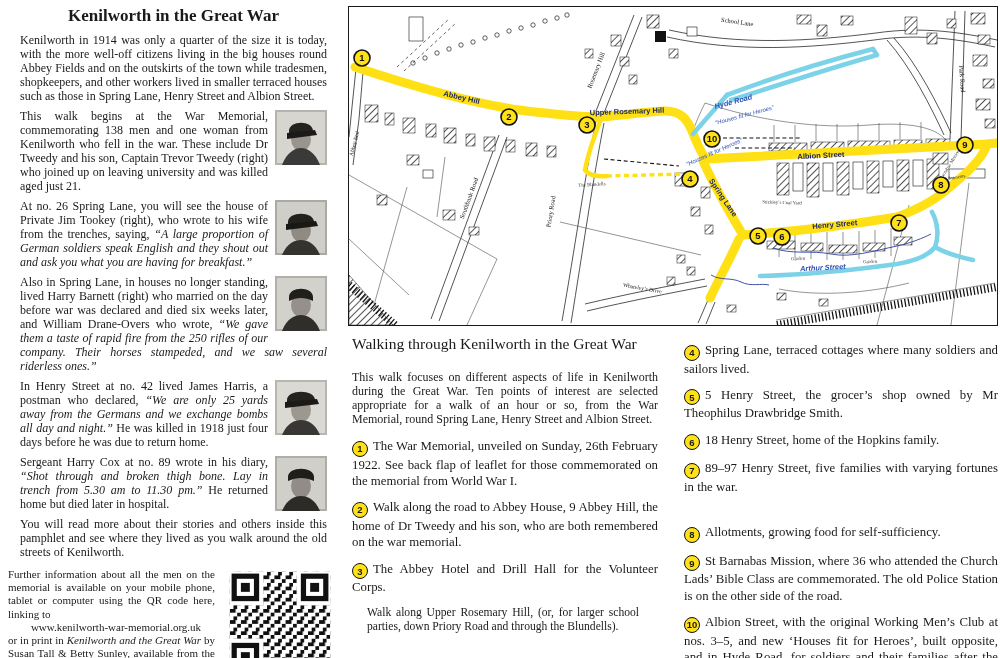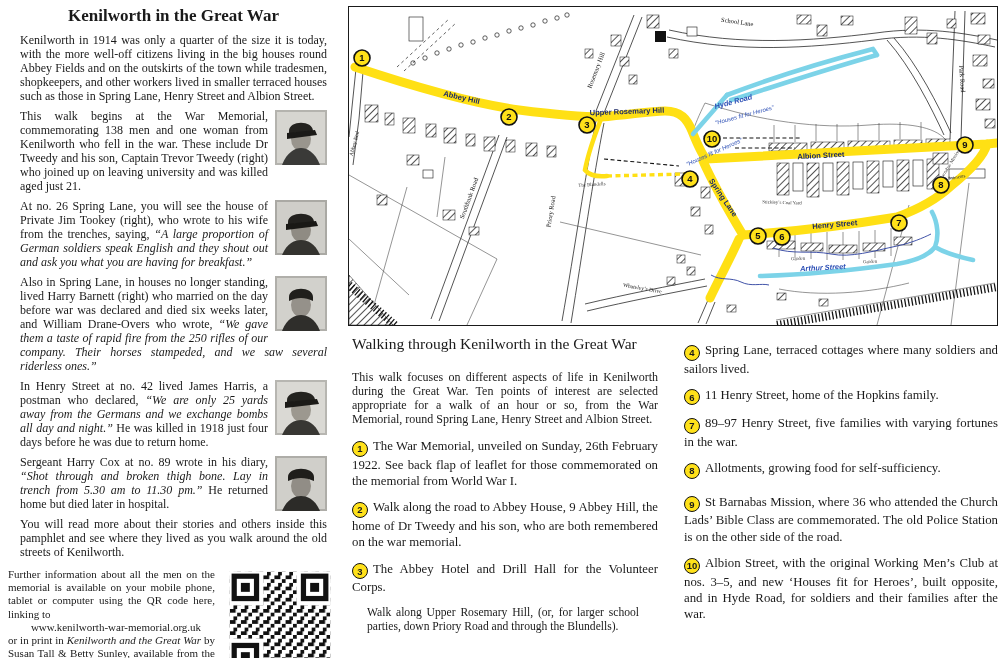--- a/index.html
+++ b/index.html
@@ -40,21 +40,21 @@
   .bs{font:italic 6px "Liberation Sans",sans-serif;fill:#2b4eb5}
   .pt{fill:#FFE11A;stroke:#111;stroke-width:1.6}
   .pn{font:bold 9.5px "Liberation Sans",sans-serif;fill:#111;text-anchor:middle}
   
   .walk{position:absolute;left:352px;top:335px;width:646px;display:flex;gap:26px}
   .wcol-l{width:306px}
   .wcol-r{width:314px;padding-top:7px}
   .walk h2{font-size:15.5px;margin:0 0 5px;font-weight:normal}
   .intro{font-size:12px;line-height:14px;text-align:justify;margin:17px 0 12px}
   .witem{font-size:12.8px;line-height:16.4px;text-align:justify;margin:0 0 10px}
-  .wcol-r .witem:nth-of-type(5){margin-top:15px}
+  .wcol-r .witem:nth-of-type(5){margin-top:29px}
   .badge{display:inline-flex;justify-content:center;align-items:center;min-width:12px;height:14px;
          padding:0 1px;border:1.4px solid #111;border-radius:9px;background:#FFE11A;
          font:bold 9.5px "Liberation Sans",sans-serif;vertical-align:-2px;margin-right:5px}
   .wnote{font-size:11.6px;line-height:14.6px;text-align:justify;margin:2px 0 0 15px;width:272px}
 </style>
 </head>
 <body>
 
 <div class="page">
 
@@ -372,22 +372,23 @@
 
           <p class="witem"><span class="badge">3</span><span>The Abbey Hotel and Drill Hall for the Volunteer Corps.</span></p>
         </div>
       <p class="wnote">Walk along Upper Rosemary Hill, (or, for larger school parties, down Priory Road and through the Blundells).</p>
     </div>
     <div class="wcol-r">
       <div>
 
           <p class="witem"><span class="badge">4</span><span>Spring Lane, terraced cottages where many soldiers and sailors lived.</span></p>
 
-
-          <p class="witem"><span class="badge">6</span><span>11 Henry Street, home of the Hopkins family.</span></p>
+          <p class="witem"><span class="badge">5</span><span>5 Henry Street, the grocer’s shop owned by Mr Theophilus Drawbridge Smith.</span></p>
+
+          <p class="witem"><span class="badge">6</span><span>18 Henry Street, home of the Hopkins family.</span></p>
 
           <p class="witem"><span class="badge">7</span><span>89–97 Henry Street, five families with varying fortunes in the war.</span></p>
 
           <p class="witem"><span class="badge">8</span><span>Allotments, growing food for self-sufficiency.</span></p>
 
           <p class="witem"><span class="badge">9</span><span>St Barnabas Mission, where 36 who attended the Church Lads’ Bible Class are commemorated. The old Police Station is on the other side of the road.</span></p>
 
           <p class="witem"><span class="badge">10</span><span>Albion Street, with the original Working Men’s Club at nos. 3–5, and new ‘Houses fit for Heroes’, built opposite, and in Hyde Road, for soldiers and their families after the war.</span></p>
         </div>
     </div>

